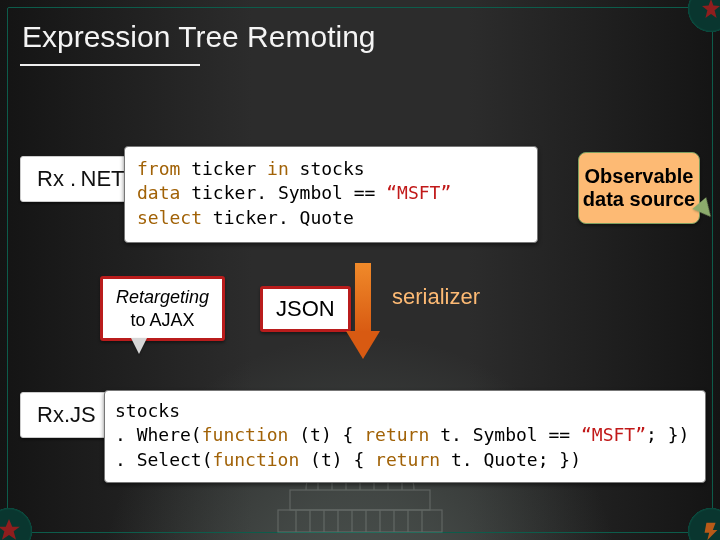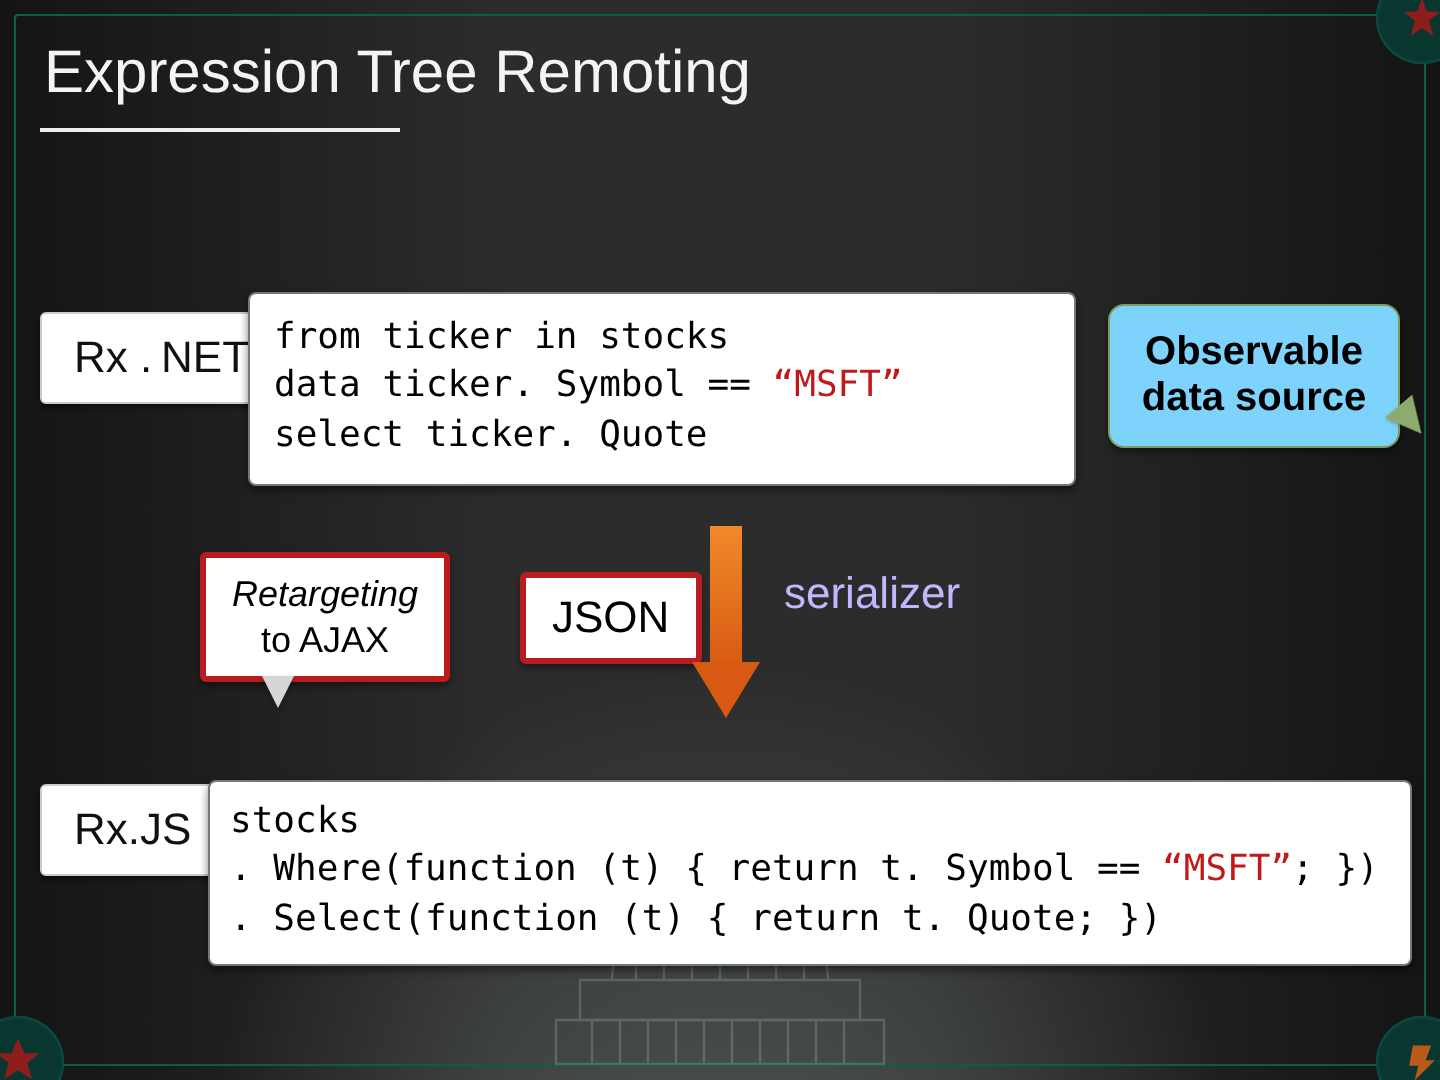--- a/index.html
+++ b/index.html
@@ -18,29 +18,29 @@
   .title{position:absolute;left:14px;top:12px;font-size:30px;font-weight:400;color:#f4f4f4;}
   .underline{position:absolute;left:12px;top:56px;width:180px;height:2px;background:#eee;}
 
   .label-box{position:absolute;background:#fff;color:#111;border:1px solid #ccc;border-radius:3px;padding:9px 16px;font-size:22px;box-shadow:0 2px 2px rgba(0,0,0,.4);}
   .rx-net{left:12px;top:148px;text-align:right;}
   .rxjs{left:12px;top:384px;}
 
   .code-box{position:absolute;background:#fff;color:#000;border:1px solid #777;border-radius:4px;font-family:Consolas,Menlo,monospace;font-size:18px;line-height:1.35;box-shadow:0 2px 4px rgba(0,0,0,.5);}
   .code-top{left:116px;top:138px;width:388px;padding:10px 12px 12px;}
   .code-bot{left:96px;top:382px;width:580px;padding:8px 10px 10px;}
-  .kw{color:#000000;}
+  .kw{color:#a16207;}
   .str{color:#c11919;}
 
-  .obs{position:absolute;right:12px;top:144px;width:120px;background:#7dd3fc;color:#000;border:1px solid #7b9e60;border-radius:8px;padding:12px 12px;font-size:20px;font-weight:600;text-align:center;box-shadow:0 2px 3px rgba(0,0,0,.4);}
+  .obs{position:absolute;right:12px;top:144px;width:120px;background:#fdba74;color:#000;border:1px solid #7b9e60;border-radius:8px;padding:12px 0;font-size:20px;font-weight:600;text-align:center;box-shadow:0 2px 3px rgba(0,0,0,.4);}
   .btn{position:absolute;background:#fff;color:#000;border:3px solid #b91c1c;border-radius:3px;padding:7px 13px;font-size:18px;box-shadow:0 2px 3px rgba(0,0,0,.4);}
   .retarget{left:92px;top:268px;text-align:center;line-height:1.25;}
   .retarget .l1{font-style:italic;}
   .json{left:252px;top:278px;font-size:22px;}
-  .serializer{left:384px;top:276px;background:transparent;color:#c4b5fd;border:none;box-shadow:none;font-size:22px;padding:0;}
+  .serializer{left:384px;top:276px;background:transparent;color:#fdba74;border:none;box-shadow:none;font-size:22px;padding:0;}
 
   .arrow{position:absolute;left:340px;top:255px;width:30px;height:110px;}
   .arrow .shaft{position:absolute;left:7px;top:0;width:16px;height:70px;background:linear-gradient(#f08a2a,#d85a12);}
   .arrow .head{position:absolute;left:-2px;top:68px;width:0;height:0;border-left:17px solid transparent;border-right:17px solid transparent;border-top:28px solid #d85a12;}
 
   .call-tr{position:absolute;right:-15px;top:48px;width:0;height:0;border-left:9px solid transparent;border-right:9px solid transparent;border-top:18px solid #8cab6d;transform:rotate(-40deg);filter:drop-shadow(0 1px 1px rgba(0,0,0,.3));}
   .call-rt{position:absolute;left:28px;bottom:-16px;width:0;height:0;border-left:8px solid transparent;border-right:8px solid transparent;border-top:16px solid #d6d6d6;filter:drop-shadow(0 1px 1px rgba(0,0,0,.3));}
 
   .dome{position:absolute;bottom:-4px;left:50%;transform:translateX(-50%);width:220px;opacity:.22;z-index:-1;}
 </style>

